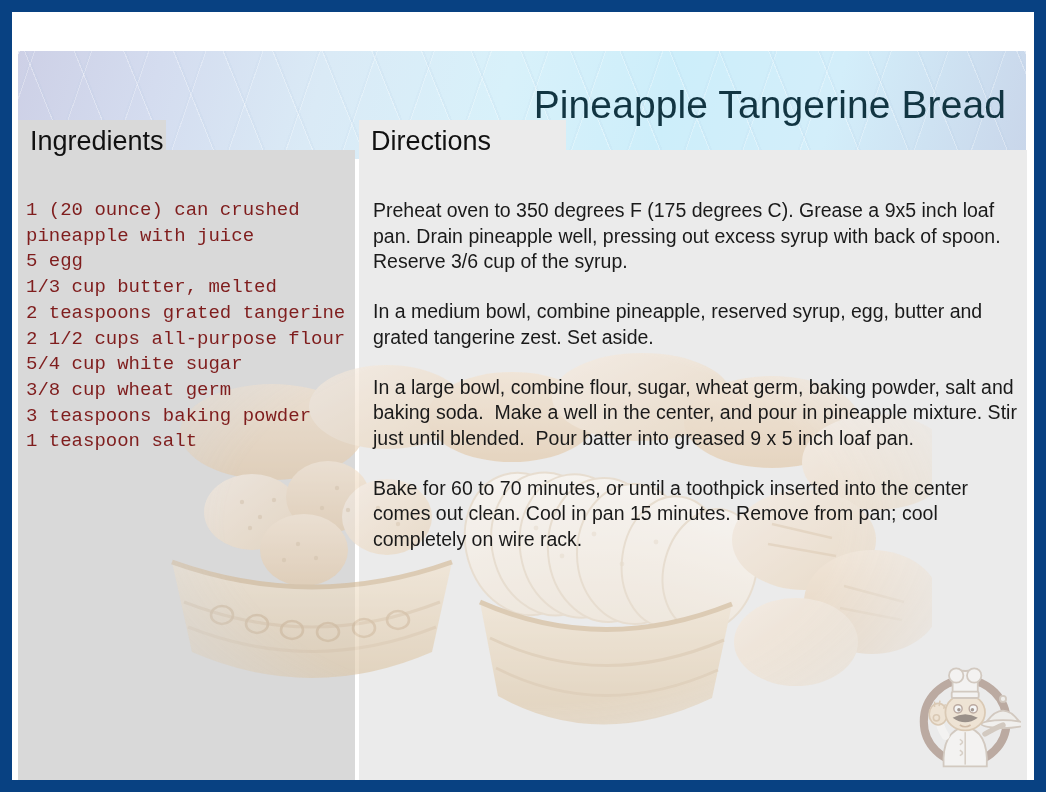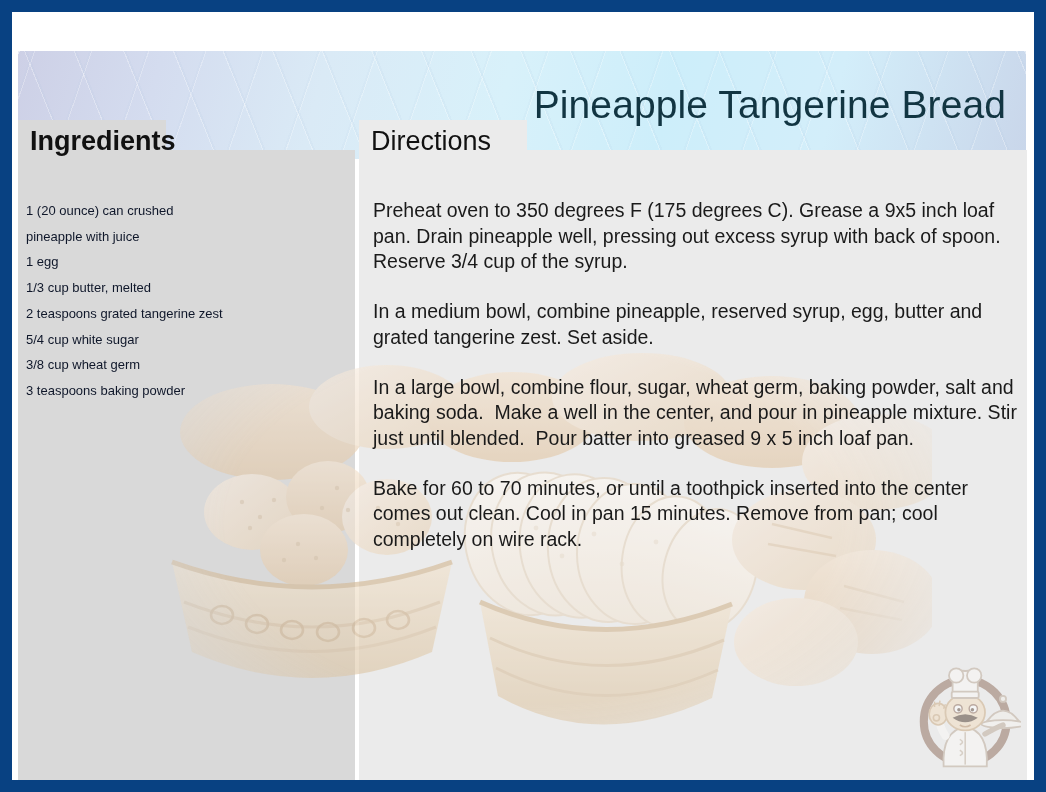--- a/index.html
+++ b/index.html
@@ -97,22 +97,22 @@
     height: 660px;
   }
 
   .panel-tab {
     position: absolute;
     left: 0;
     top: 0;
     height: 42px;
     z-index: 3;
   }
-  #ingredients-tab { width: 148px; background: #d9d9d9; font-weight: bold; }
-  #directions-tab  { width: 168px; background: #ebebeb; }
+  #ingredients-tab { width: 148px; background: #d9d9d9; }
+  #directions-tab  { width: 168px; background: #ebebeb; padding-left: 39px; }
 
   .panel-tab .tab-label {
     position: absolute;
     left: 12px;
     top: 50%;
     transform: translateY(-50%);
     font-size: 27px;
     color: #111111;
     white-space: nowrap;
   }
@@ -145,24 +145,25 @@
     position: absolute;
     left: 8px;
     top: 78px;
     width: 330px;
     z-index: 4;
     margin: 0;
     padding: 0;
     list-style: none;
   }
   #ingredient-list li {
-    font-size: 13px;
+    font-size: 19px;
     line-height: 25.7px;
-    color: #0f172a;
+    color: #7f1d1d;
     white-space: nowrap;
+    font-family: Liberation Mono, monospace;
   }
 
   #direction-steps {
     position: absolute;
     left: 14px;
     top: 78px;
     width: 644px;
     z-index: 4;
   }
   #direction-steps p {
@@ -198,36 +199,38 @@
     <div id="columns">
 
       <div class="panel" id="ingredients-panel">
         <div class="panel-body" id="ingredients-body"></div>
         <div class="panel-tab" id="ingredients-tab">
           <span class="tab-label">Ingredients</span>
         </div>
         <ul id="ingredient-list">
             <li>1 (20 ounce) can crushed</li>
             <li>pineapple with juice</li>
-            <li>1 egg</li>
+            <li>5 egg</li>
             <li>1/3 cup butter, melted</li>
             <li>2 teaspoons grated tangerine zest</li>
+            <li>2 1/2 cups all-purpose flour</li>
             <li>5/4 cup white sugar</li>
             <li>3/8 cup wheat germ</li>
             <li>3 teaspoons baking powder</li>
+            <li>1 teaspoon salt</li>
           </ul>
       </div>
 
       <div class="panel" id="directions-panel">
         <div class="panel-body" id="directions-body"></div>
         <div class="panel-tab" id="directions-tab">
           <span class="tab-label">Directions</span>
         </div>
         <div id="direction-steps">
-            <p>Preheat oven to 350 degrees F (175 degrees C). Grease a 9x5 inch loaf pan. Drain pineapple well, pressing out excess syrup with back of spoon. Reserve 3/4 cup of the syrup.</p>
+            <p>Preheat oven to 350 degrees F (175 degrees C). Grease a 9x5 inch loaf pan. Drain pineapple well, pressing out excess syrup with back of spoon. Reserve 3/6 cup of the syrup.</p>
             <p>In a medium bowl, combine pineapple, reserved syrup, egg, butter and grated tangerine zest. Set aside.</p>
             <p>In a large bowl, combine flour, sugar, wheat germ, baking powder, salt and baking soda.  Make a well in the center, and pour in pineapple mixture. Stir just until blended.  Pour batter into greased 9 x 5 inch loaf pan.</p>
             <p>Bake for 60 to 70 minutes, or until a toothpick inserted into the center comes out clean. Cool in pan 15 minutes. Remove from pan; cool completely on wire rack.</p>
           </div>
       </div>
 
     </div>
 
     <svg id="bread-photo" viewBox="0 0 800 470">
       <defs>

